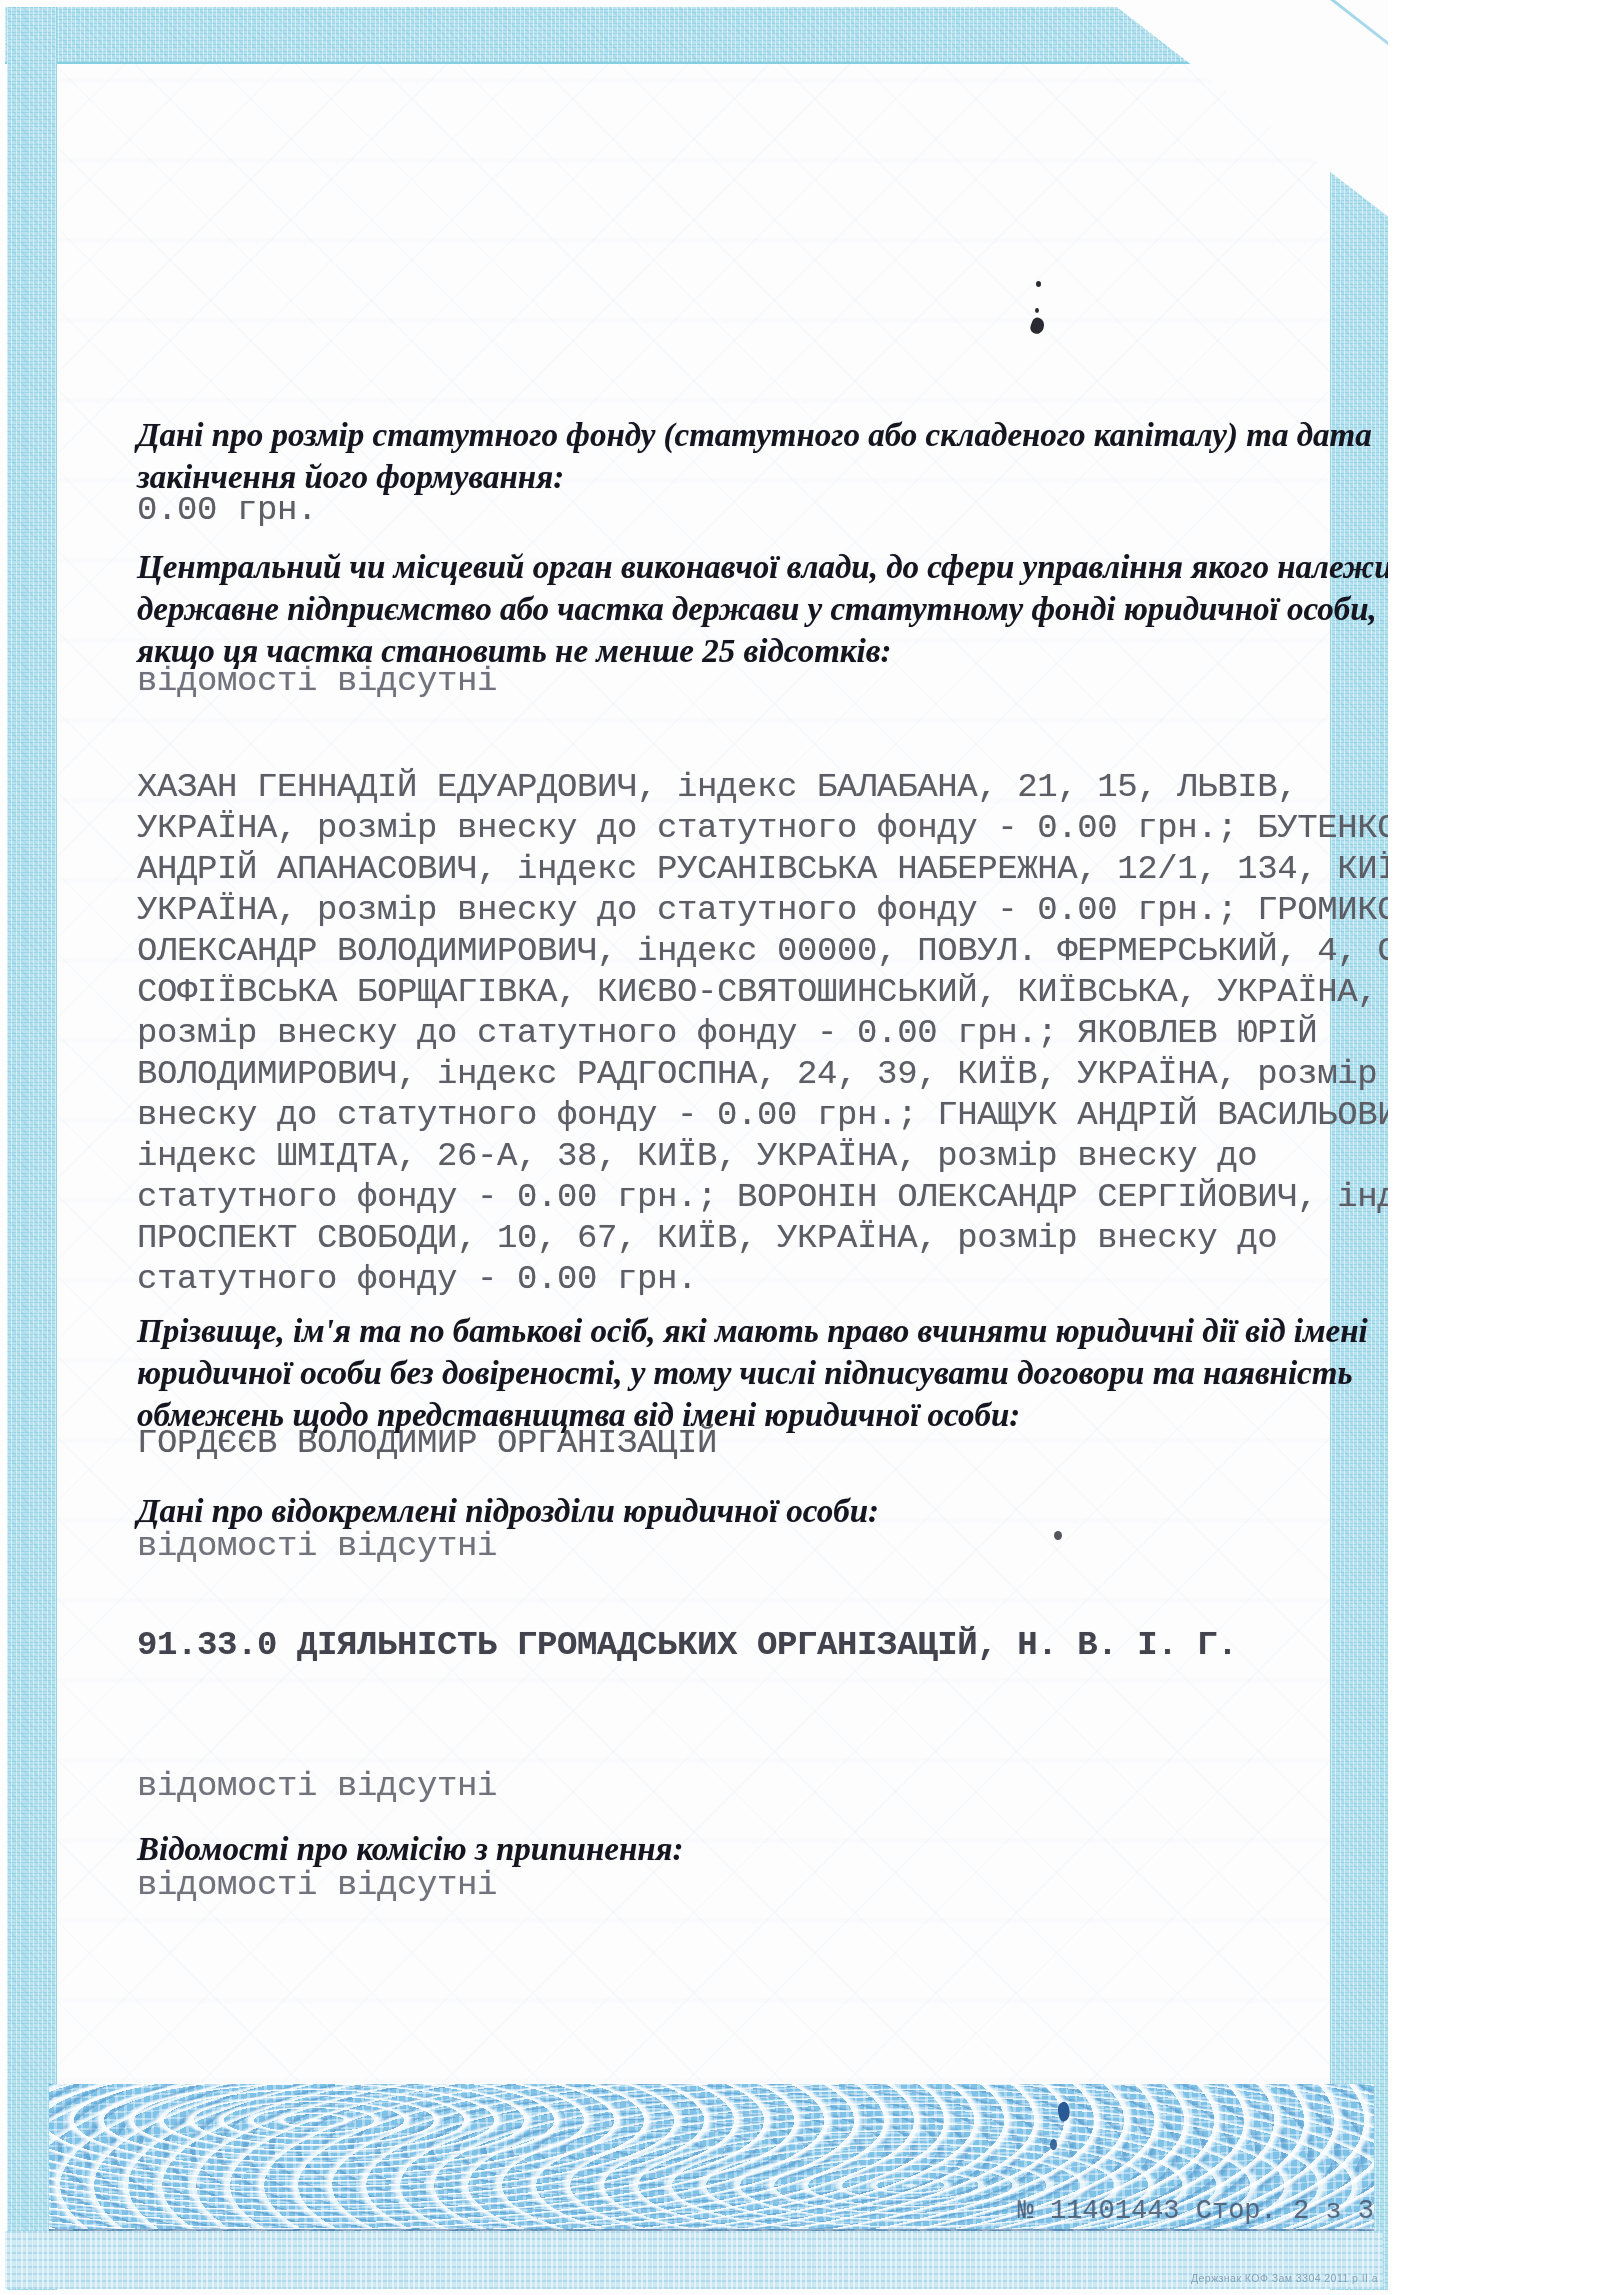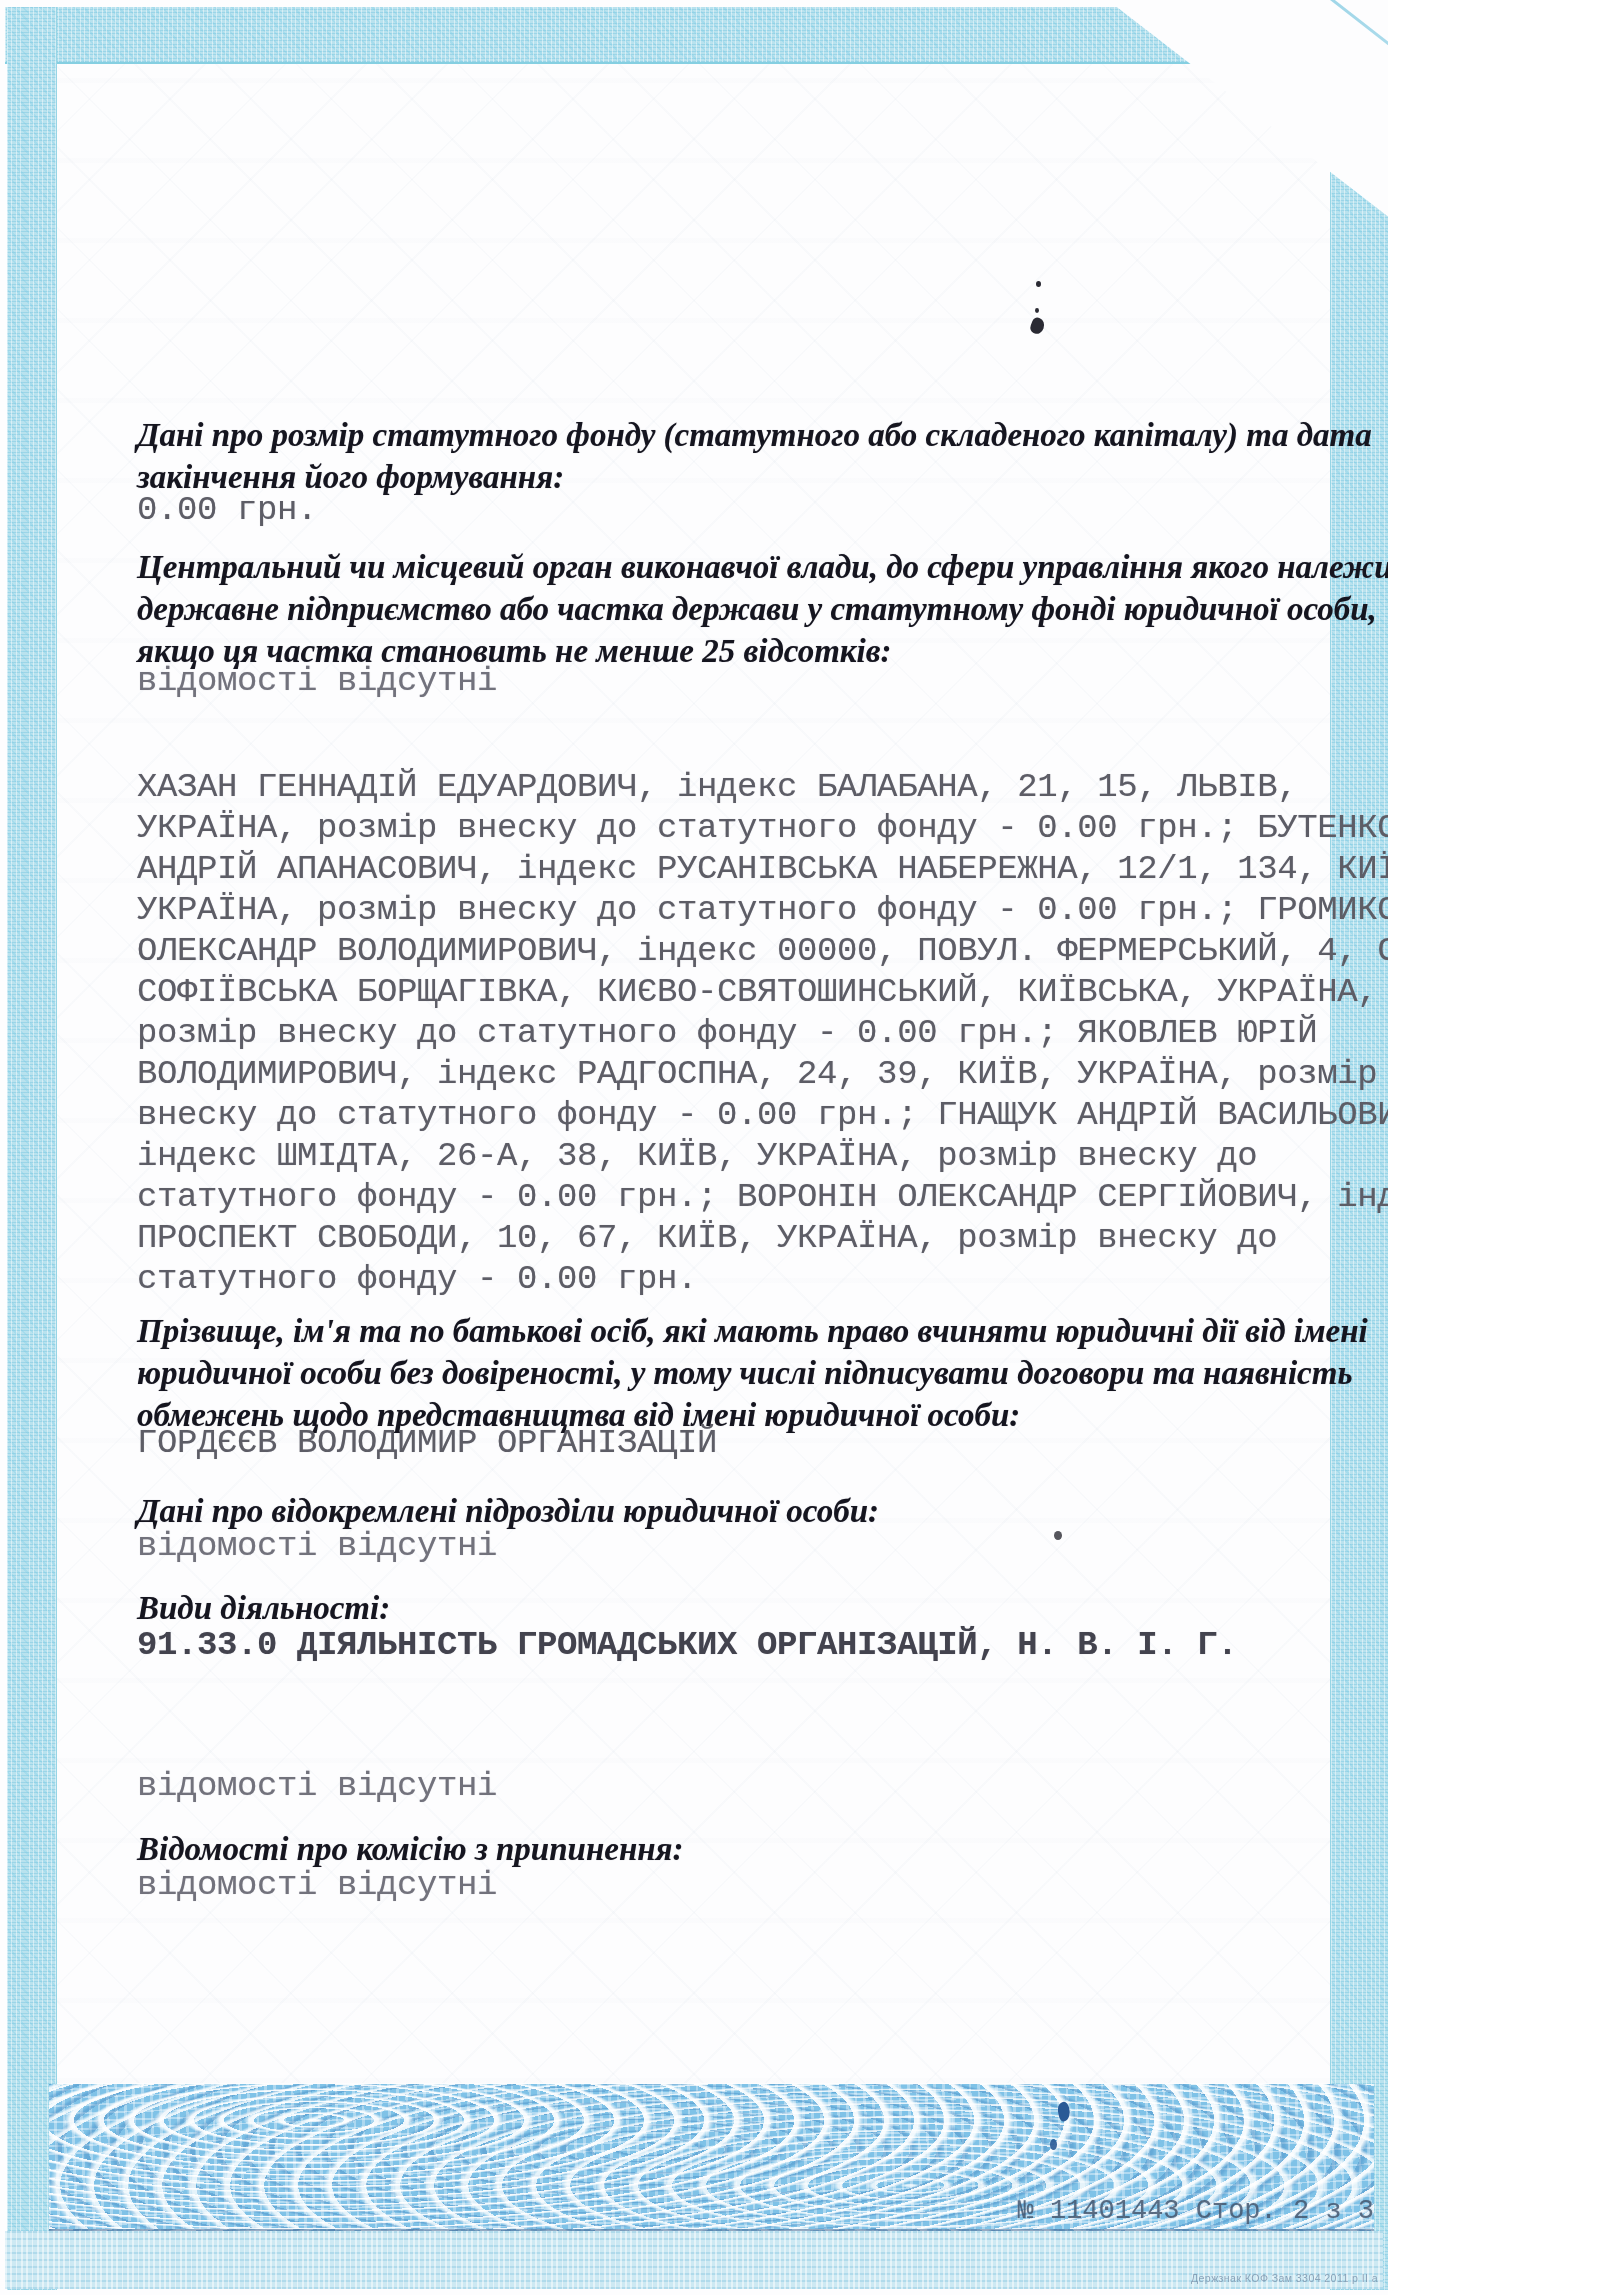--- a/index.html
+++ b/index.html
@@ -128,21 +128,20 @@
 статутного фонду - 0.00 грн.</div>
 
   <div class="hdr" style="top:1310px">Прізвище, ім'я та по батькові осіб, які мають право вчиняти юридичні дії від імені
 юридичної особи без довіреності, у тому числі підписувати договори та наявність
 обмежень щодо представництва від імені юридичної особи:</div>
   <div class="val" style="top:1423px">ГОРДЄЄВ ВОЛОДИМИР ОРГАНІЗАЦІЙ</div>
 
   <div class="hdr" style="top:1490px">Дані про відокремлені підрозділи юридичної особи:</div>
   <div class="val light" style="top:1526px">відомості відсутні</div>
 
-  <div class="hdr" style="top:1587px">Види діяльності:</div>
   <div class="val strong" style="top:1625px">91.33.0 ДІЯЛЬНІСТЬ ГРОМАДСЬКИХ ОРГАНІЗАЦІЙ, Н. В. І. Г.</div>
 
   <div class="val light" style="top:1766px">відомості відсутні</div>
 
   <div class="hdr" style="top:1828px">Відомості про комісію з припинення:</div>
   <div class="val light" style="top:1865px">відомості відсутні</div>
 
   <div class="footer-line">№ 11401443 Стор. 2 з 3</div>
   <div class="corner-note">Держзнак КОФ Зам 3304 2011 р ІІ а</div>
 

